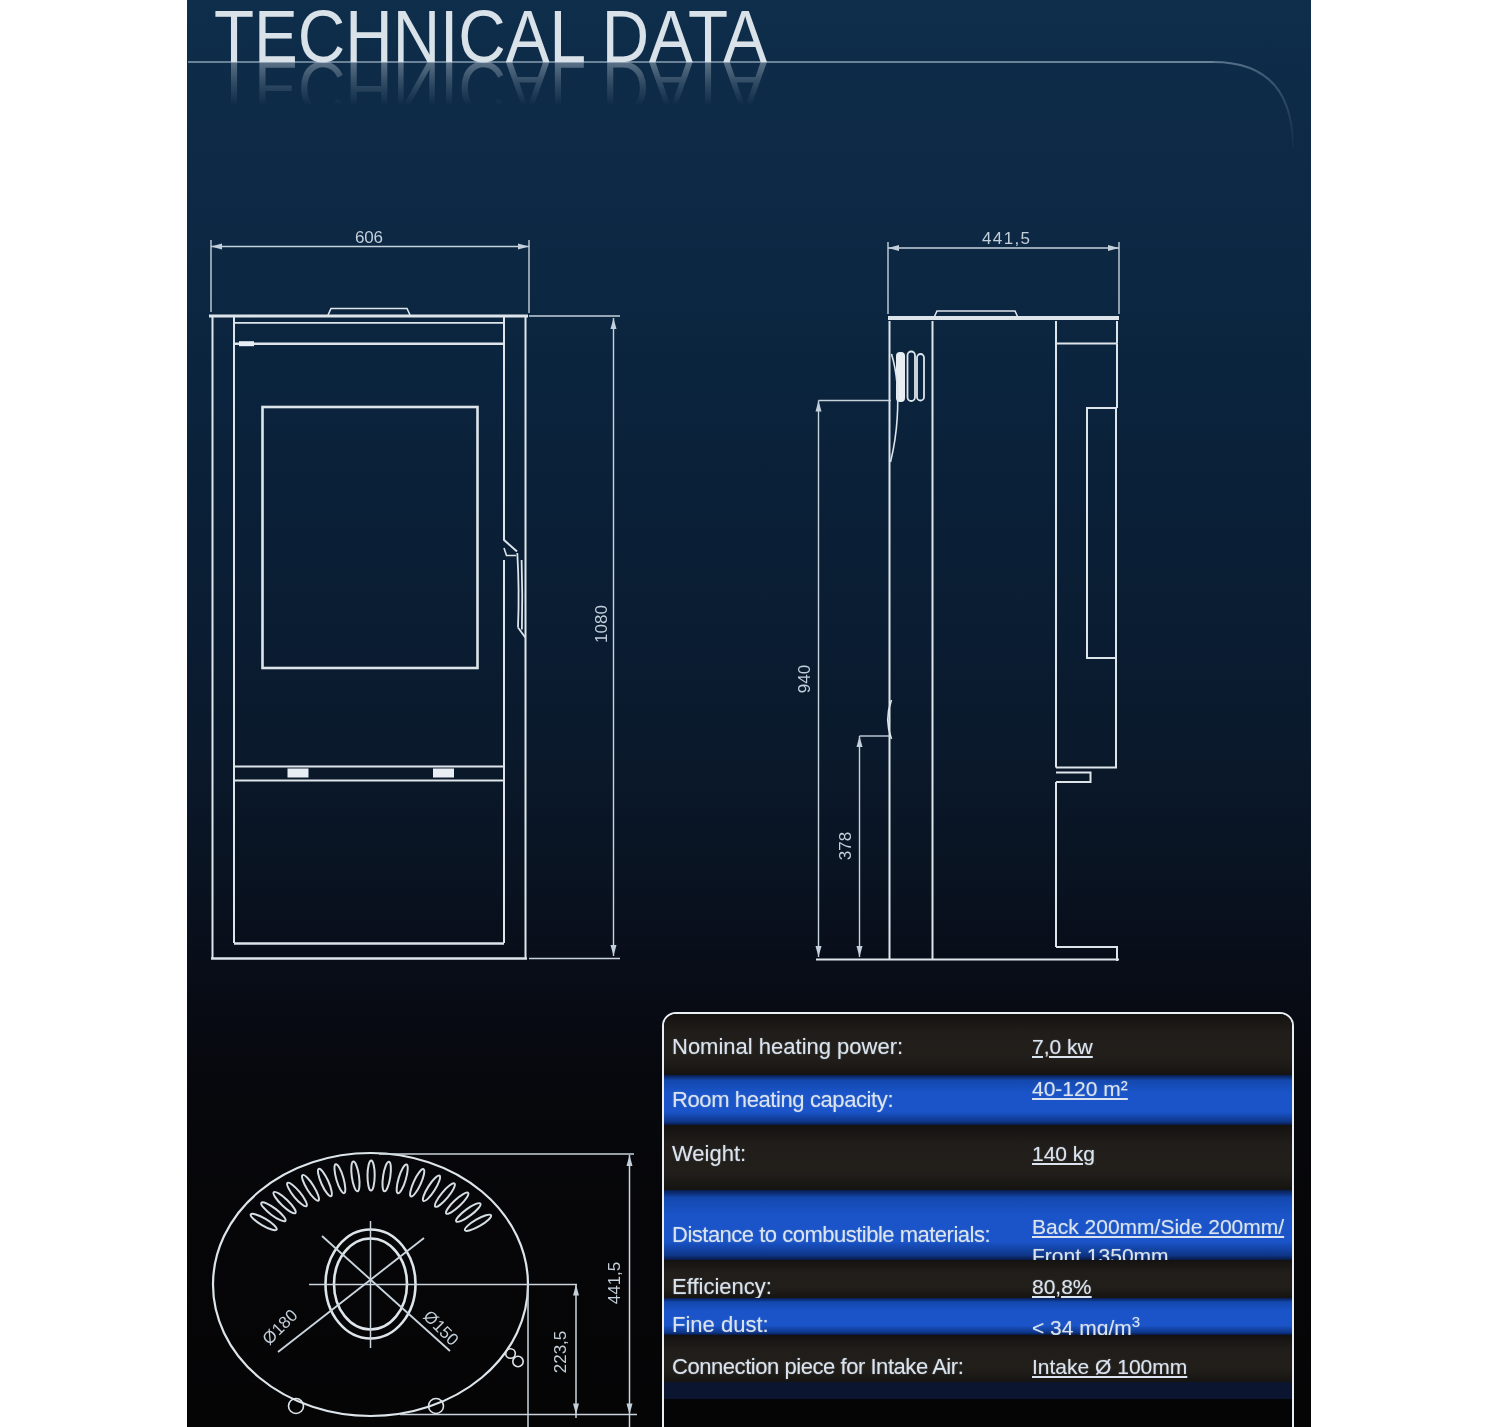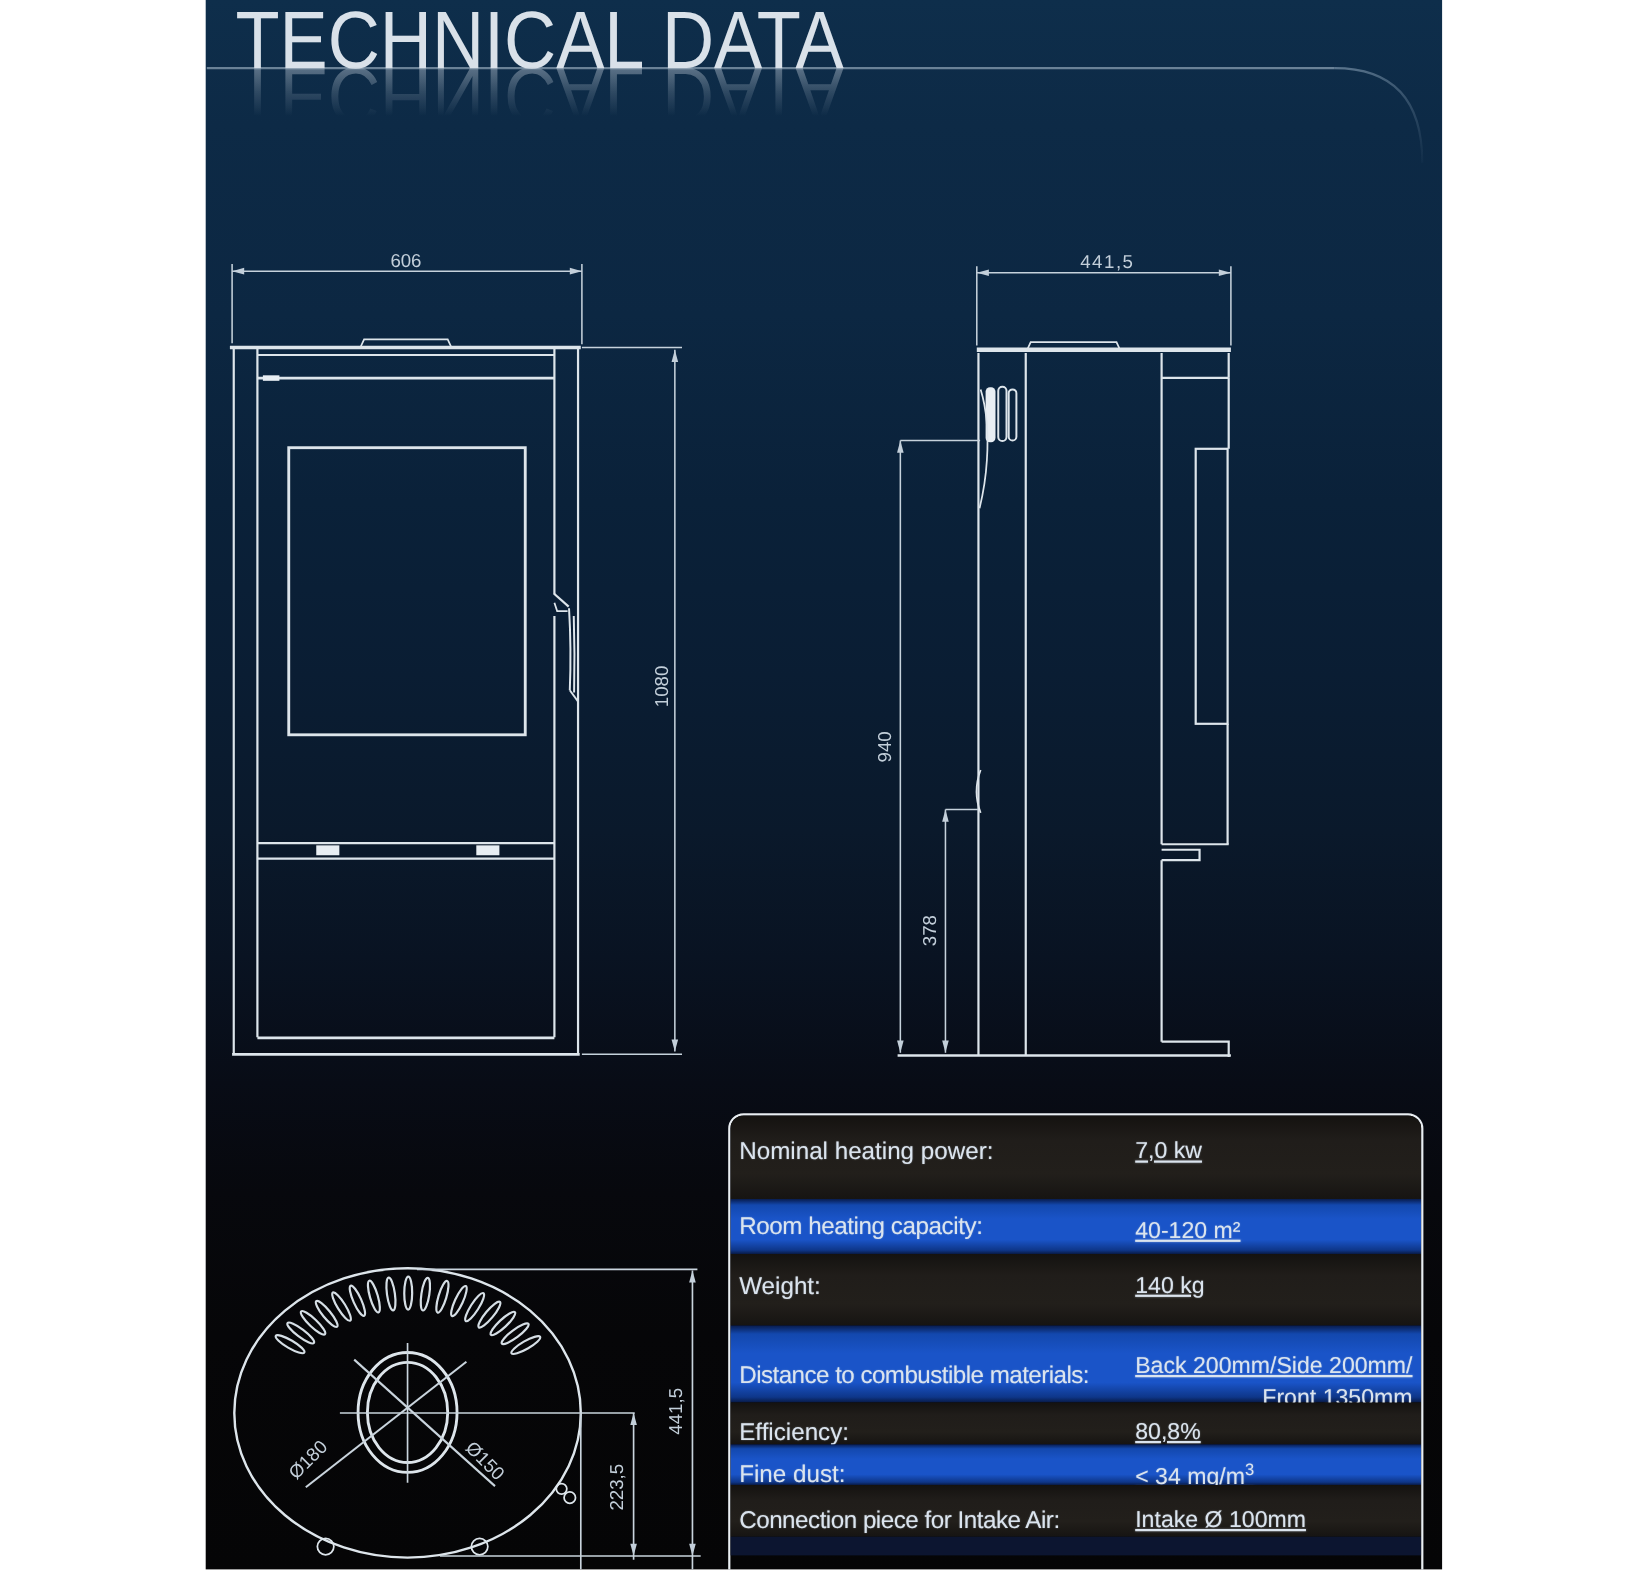--- a/index.html
+++ b/index.html
@@ -10,39 +10,39 @@
         #0e2e4b 0%, #0d2a46 8%, #0c2742 20%, #0a2139 32%,
         #0a1d33 43%, #0a192b 53%, #091322 61%, #080c16 69%,
         #07080d 76%, #060608 85%, #050506 100%);
   }
   #art{position:absolute;left:0;top:0;filter:blur(0.4px);}
   #tbl{position:absolute;left:662px;top:1012px;width:628px;height:420px;
        border:2px solid #e9eef2;border-radius:14px 14px 0 0;overflow:hidden;
        box-sizing:content-box;}
   .row{position:relative;width:100%;}
   .dark{background:linear-gradient(180deg,#141210 0%,#201d1a 30%,#221f1b 70%,#161412 100%);}
-  .blue{background:linear-gradient(180deg,#081c4e 0%,#1348ae 11%,#1a54c8 36%,#1a54c8 74%,#0e3689 93%,#081a45 100%);text-align:right;}
+  .blue{background:linear-gradient(180deg,#081c4e 0%,#1348ae 11%,#1a54c8 36%,#1a54c8 74%,#0e3689 93%,#081a45 100%);}
   .lab,.val{position:absolute;color:#dbe4ee;font-size:22px;white-space:nowrap;
       text-shadow:0 0 1.5px rgba(215,228,242,.45);}
   .lab{left:8px;}
   .val{left:368px;font-size:21px;text-decoration:underline;}
   sup{font-size:15px;}
 </style>
 </head>
 <body>
 <div id="page">
   <div id="bg"></div>
   <div id="tbl">
-    <div class="row dark" style="height:76px">
+    <div class="row dark" style="height:61px">
         <span class="lab" style="top:20px">Nominal heating power:</span>
         <span class="val" style="top:21px">7,0 kw</span>
       </div>
     <div class="row blue" style="height:50px">
         <span class="lab" style="top:12px;letter-spacing:-0.4px">Room heating capacity:</span>
-        <span class="val" style="top:17px">40-120 m²</span>
+        <span class="val" style="top:2px">40-120 m²</span>
       </div>
     <div class="row dark" style="height:65px">
         <span class="lab" style="top:16px">Weight:</span>
         <span class="val" style="top:17px">140 kg</span>
       </div>
     <div class="row blue" style="height:70px">
         <span class="lab" style="top:32px;letter-spacing:-0.5px">Distance to combustible materials:</span>
         <span class="val" style="top:22px;line-height:29px">Back 200mm/Side 200mm/<br>Front 1350mm</span>
       </div>
     <div class="row dark" style="height:38px">

